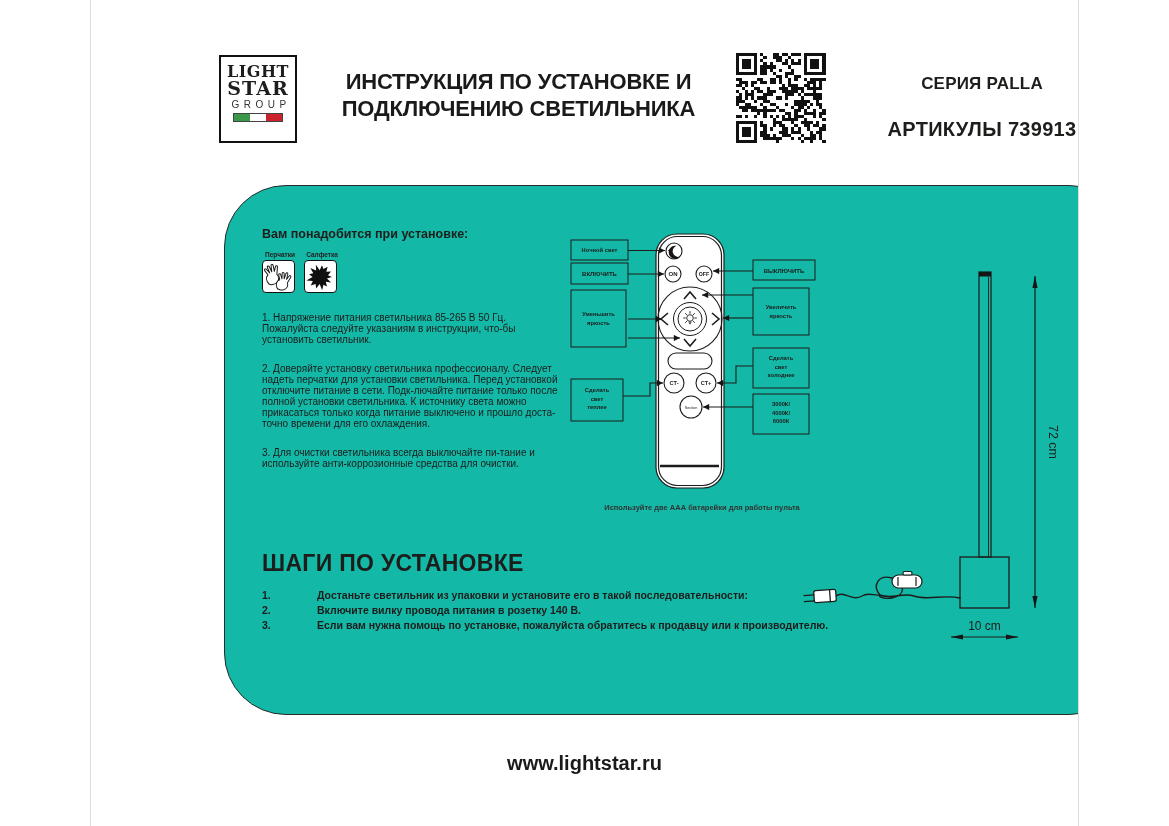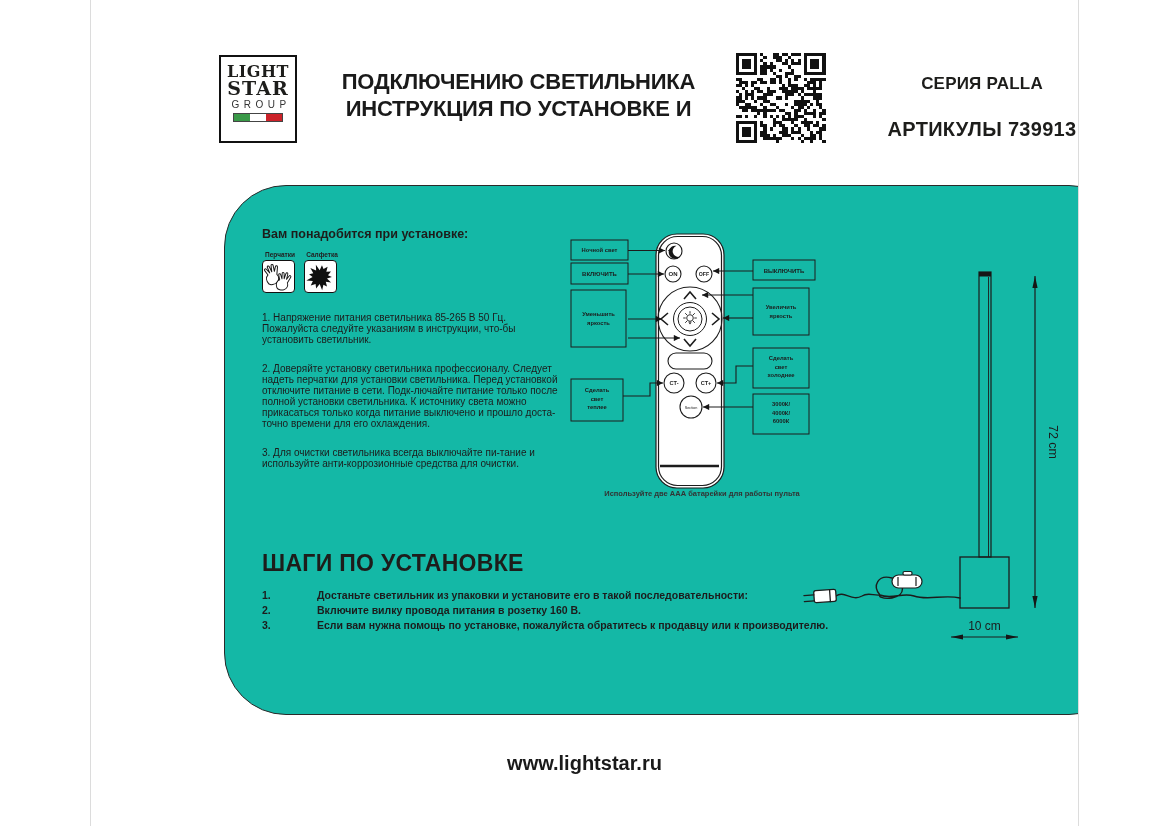--- a/index.html
+++ b/index.html
@@ -38,21 +38,21 @@
   .needs-heading{position:absolute;left:37px;top:41px;font-size:12.5px;font-weight:700;}
   .tool{position:absolute;top:65px;width:36px;}
   .tool-1{left:37px;}
   .tool-2{left:79px;}
   .tool-label{display:block;font-size:6.5px;font-weight:700;color:#222;text-align:center;margin-bottom:2px;}
   .tool-box{width:33px;height:33px;border:1.6px solid #111;border-radius:4px;background:#fff;box-sizing:border-box;}
   .tool-box svg{width:100%;height:100%;display:block;}
   .paragraphs{position:absolute;left:37px;top:126px;width:296px;}
   .paragraphs p{margin:0 0 18px 0;font-size:10px;line-height:11px;font-weight:400;color:#1c1c1c;}
   .remote-wrap{position:absolute;left:337px;top:40px;width:260px;height:300px;}
-  .battery-note{position:absolute;left:352px;top:303px;width:250px;text-align:center;font-size:7.5px;font-weight:600;color:#333;}
+  .battery-note{position:absolute;left:352px;top:317px;width:250px;text-align:center;font-size:7.5px;font-weight:600;color:#333;}
   .lamp-wrap{position:absolute;left:577px;top:60px;width:280px;height:410px;}
   .steps-heading{position:absolute;left:37px;top:364px;font-size:23px;font-weight:600;letter-spacing:.3px;}
   .steps{position:absolute;left:37px;top:402px;width:640px;}
   .step-row{display:flex;font-size:10.5px;line-height:14.8px;font-weight:600;color:#1c1c1c;}
   .step-num{width:55px;font-weight:700;}
   .step-text{flex:1;}
   
   .footer{position:absolute;left:0;top:752px;width:100%;text-align:center;}
   .website{font-size:20px;font-weight:700;color:#1a1a1a;}
   
@@ -69,22 +69,22 @@
     <span class="logo-w2">STAR</span>
     <span class="logo-w3">GROUP</span>
     <span class="logo-flag">
         <span class="flag-green"></span>
         <span class="flag-white"></span>
         <span class="flag-red"></span>
       </span>
   </div>
 
   <div class="doc-title">
+    <div>ИНСТРУКЦИЯ ПО УСТАНОВКЕ И</div>
     <div>ПОДКЛЮЧЕНИЮ СВЕТИЛЬНИКА</div>
-    <div>ИНСТРУКЦИЯ ПО УСТАНОВКЕ И</div>
   </div>
 
   <svg id="qr" class="qr" viewBox="0 0 29 29" shape-rendering="crispEdges">
       <rect x="8" y="0" width="1" height="1" fill="#111"></rect>
       <rect x="12" y="0" width="1" height="1" fill="#111"></rect>
       <rect x="13" y="0" width="1" height="1" fill="#111"></rect>
       <rect x="15" y="0" width="1" height="1" fill="#111"></rect>
       <rect x="16" y="0" width="1" height="1" fill="#111"></rect>
       <rect x="18" y="0" width="1" height="1" fill="#111"></rect>
       <rect x="19" y="0" width="1" height="1" fill="#111"></rect>
@@ -607,21 +607,21 @@
     </div>
 
     <div class="steps-heading">ШАГИ ПО УСТАНОВКЕ</div>
     <div class="steps">
       <div class="step-row">
         <span class="step-num">1.</span>
         <span class="step-text">Достаньте светильник из упаковки и установите его в такой последовательности:</span>
       </div>
       <div class="step-row">
         <span class="step-num">2.</span>
-        <span class="step-text">Включите вилку провода питания в розетку 160 В.</span>
+        <span class="step-text">Включите вилку провода питания в розетку 140 В.</span>
       </div>
       <div class="step-row">
         <span class="step-num">3.</span>
         <span class="step-text">Если вам нужна помощь по установке, пожалуйста обратитесь к продавцу или к производителю.</span>
       </div>
     </div>
   </div>
 
   <div class="footer">
     <span class="website">www.lightstar.ru</span>

